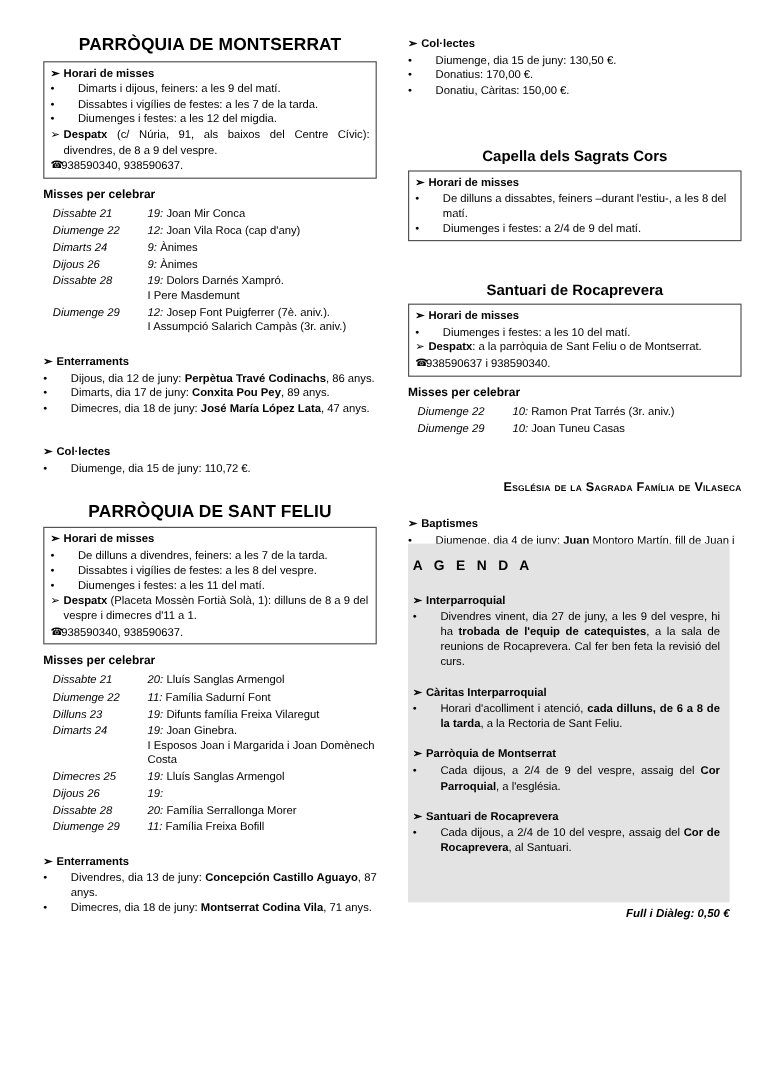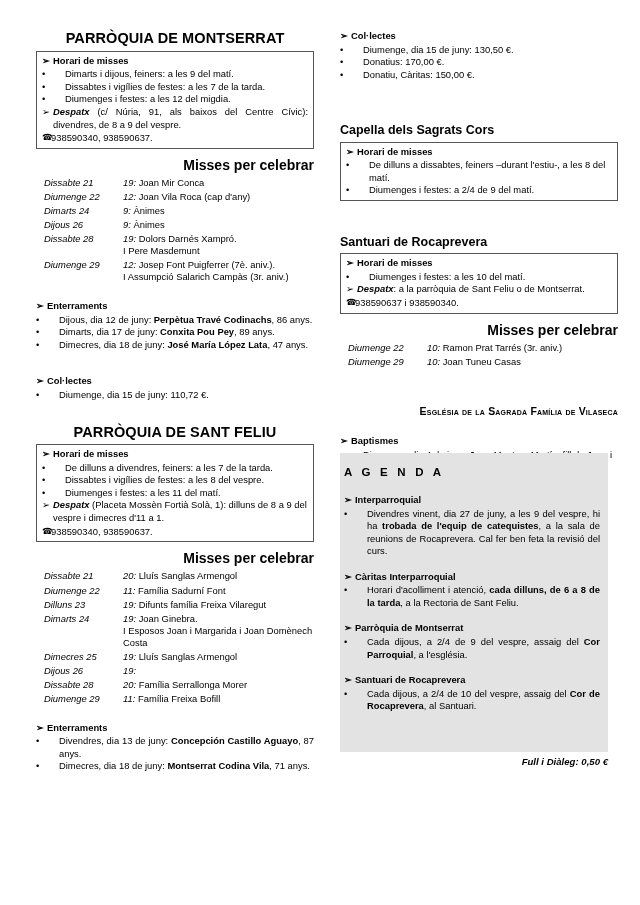--- a/index.html
+++ b/index.html
@@ -34,36 +34,37 @@
     font-size: 14.5px;
     font-weight: bold;
     text-align: center;
     letter-spacing: .1px;
     margin: 0 0 4px 0;
     line-height: 1.15;
   }
   .sub-title {
     font-size: 12.5px;
     font-weight: bold;
+    text-align: center;
     margin: 0 0 4px 0;
     line-height: 1.15;
   }
   .smallcaps-title {
     font-size: 10.5px;
     font-weight: bold;
     text-align: right;
     font-variant: small-caps;
     letter-spacing: .2px;
     margin: 0;
     line-height: 1.2;
   }
   .masses-head {
-    font-size: 14px;
-    font-weight: bold;
-    text-align: right;
+    font-size: 10px;
+    font-weight: bold;
+    text-align: left;
     margin: 8px 0 3px 0;
   }
 
   
   .infobox {
     border: 1px solid #555;
     padding: 3px 5px 3px 5px;
     box-sizing: border-box;
   }
 
@@ -126,21 +127,20 @@
     margin: 0;
   }
   .despatx-row .marker {
     display: inline-block;
     width: 11px;
     flex: 0 0 11px;
   }
   .despatx-row .txt { flex: 1 1 auto; }
   .despatx-row b i, .despatx-label {
     font-weight: bold;
-    font-style: italic;
   }
 
   
   .mass-table {
     width: 100%;
     border-collapse: collapse;
     font-size: 9.4px;
   }
   .mass-table td {
     vertical-align: top;

